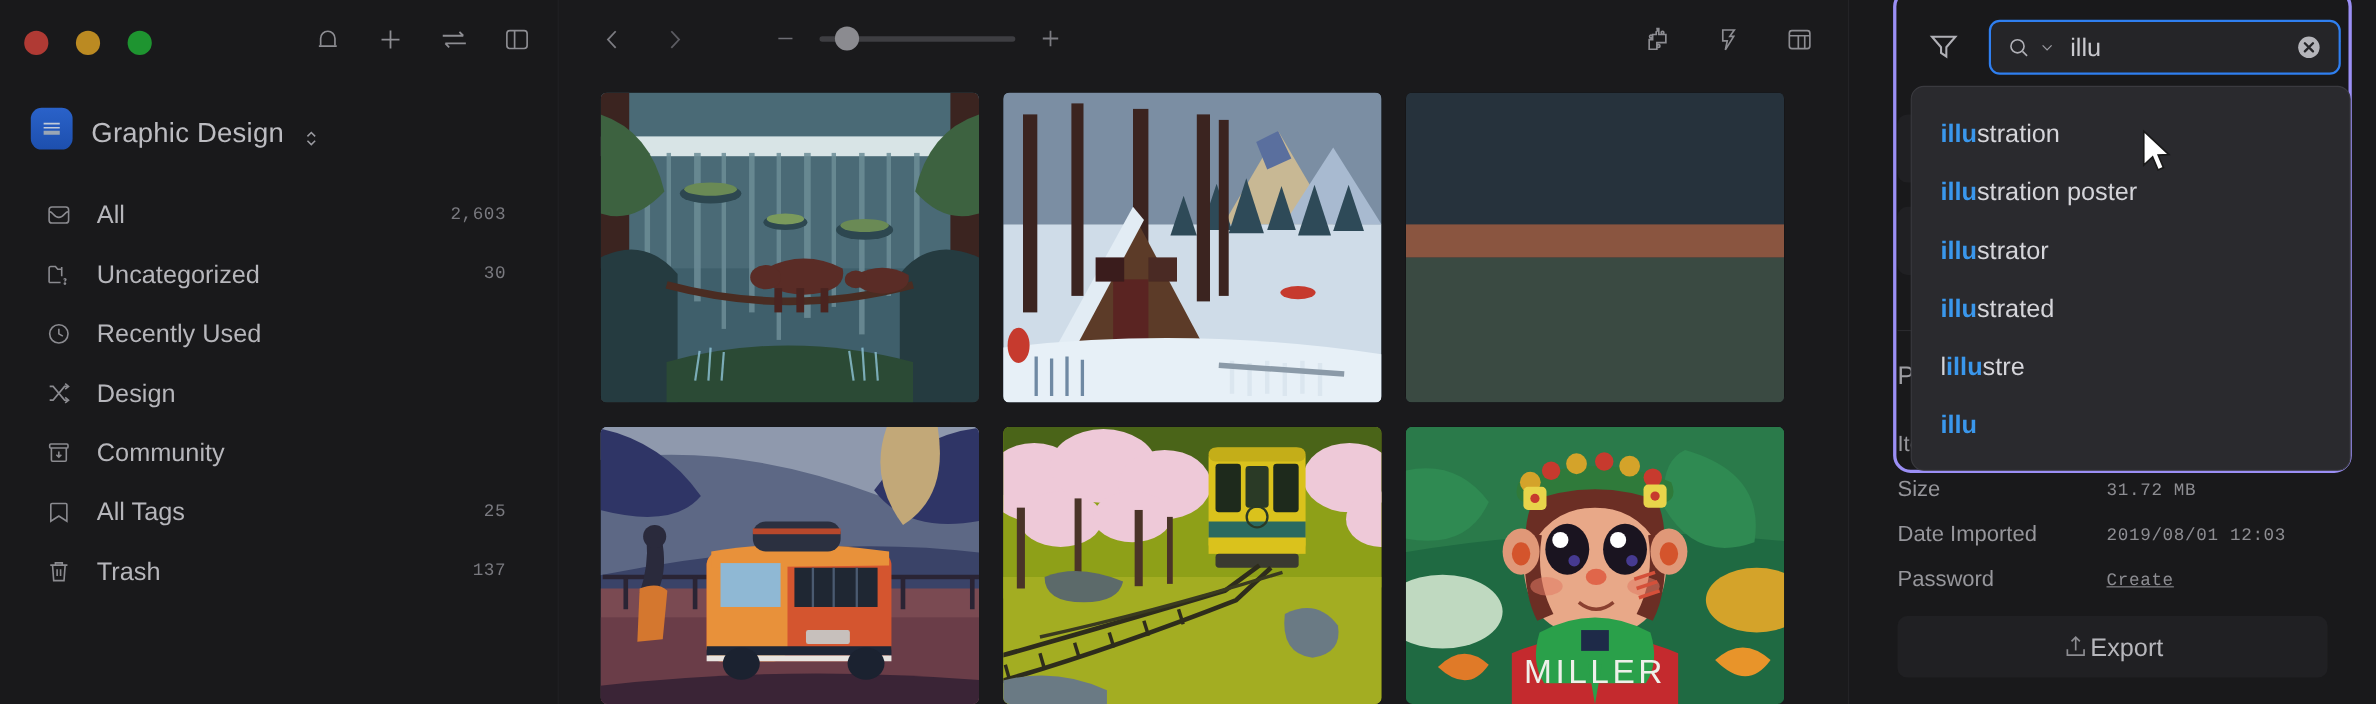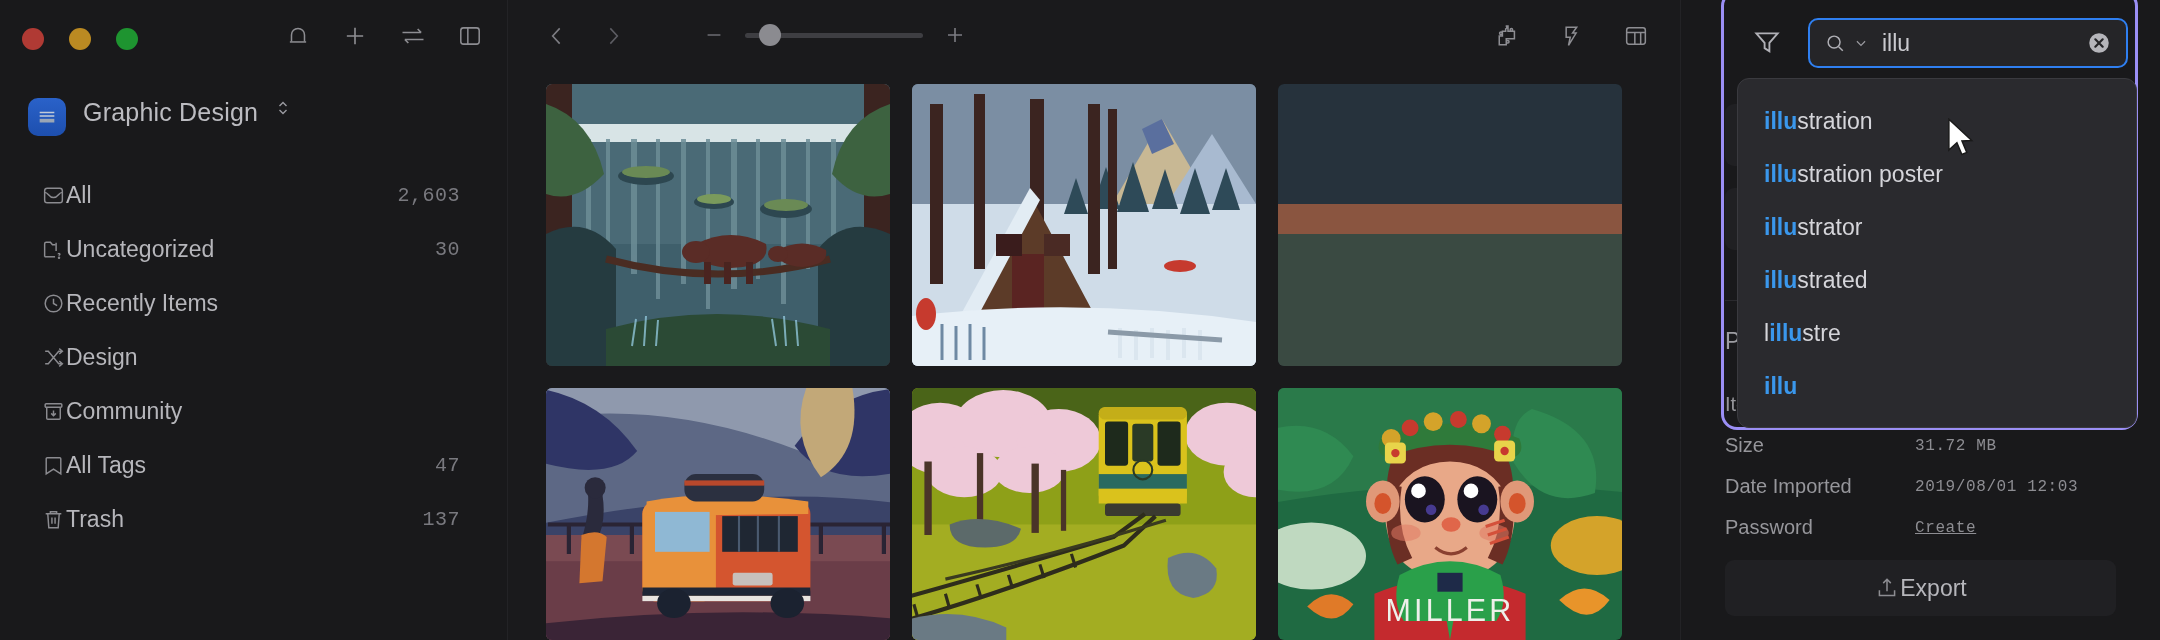--- a/index.html
+++ b/index.html
@@ -35,41 +35,41 @@
 
   .sb-tools {
     position: absolute; right: 24px; top: 22px;
     display: flex; gap: 30px; align-items: center;
   }
   .ico { color: #8d8d92; display: inline-flex; align-items: center; justify-content: center; }
   .ico svg { display: block; }
 
   .lib-header {
     position: absolute; left: 28px; top: 98px;
-    display: flex; align-items: flex-start; gap: 17px;
+    display: flex; align-items: flex-end; gap: 17px;
   }
   .lib-icon {
     width: 38px; height: 38px; border-radius: 10px;
     background: linear-gradient(180deg,#2a62c9 0%,#1d4fae 100%);
     display: flex; align-items: center; justify-content: center;
   }
   .lib-name {
     font-size: 25px; color: #bcbcc1; letter-spacing: .2px;
   }
   .lib-chev { color: #9a9aa0; }
 
   .nav { position: absolute; left: 0; top: 168px; width: 100%; }
   .nav-item {
     height: 54px; display: flex; align-items: center;
-    padding: 0 47px 0 40px; cursor: default; justify-content: space-between;
+    padding: 0 47px 0 40px; gap: 22px; cursor: default; justify-content: space-between;
   }
   .nav-item .ico { width: 26px; color: #8b8b90; }
   .nav-label { font-size: 23px; color: #b6b6bb; flex: 1; }
   .nav-count {
-    font-size: 20px; color: #79797f;
+    font-size: 16px; color: #79797f;
     font-family: "Liberation Mono", monospace; letter-spacing: .5px;
   }
 
   
   .main { flex: 1; position: relative; background: #1a1a1c; min-width: 0; }
   .toolbar {
     height: 72px; display: flex; align-items: center;
     padding: 0 26px; gap: 0; position: relative;
   }
   .tb-nav { display: flex; gap: 30px; align-items: center; margin-left: 10px; }
@@ -249,21 +249,21 @@
       </div>
 
 
       <div class="nav-item">
         <span class="ico">
           <svg width="25" height="25" viewBox="0 0 24 24" fill="none" stroke="currentColor" stroke-width="1.4">
             <circle cx="12" cy="12" r="8"></circle>
               <path d="M12 7.5V12l3.5 2"></path>
           </svg>
         </span>
-        <span class="nav-label">Recently Items</span>
+        <span class="nav-label">Recently Used</span>
         <span class="nav-count"></span>
       </div>
 
       <div class="nav-item">
         <span class="ico">
           <svg width="25" height="25" viewBox="0 0 24 24" fill="none" stroke="currentColor" stroke-width="1.4">
             <path d="M4 6h3l10 12h3M4 18h3l10-12h3"></path>
               <path d="M17.5 3.5 20.5 6l-3 2.5M17.5 15.5 20.5 18l-3 2.5"></path>
           </svg>
         </span>
@@ -283,21 +283,21 @@
         <span class="nav-count"></span>
       </div>
 
       <div class="nav-item">
         <span class="ico">
           <svg width="25" height="25" viewBox="0 0 24 24" fill="none" stroke="currentColor" stroke-width="1.4">
             <path d="M6 4.5h12a1 1 0 0 1 1 1V20l-7-4.5L5 20V5.5a1 1 0 0 1 1-1z"></path>
           </svg>
         </span>
         <span class="nav-label">All Tags</span>
-        <span class="nav-count">47</span>
+        <span class="nav-count">25</span>
       </div>
 
       <div class="nav-item">
         <span class="ico">
           <svg width="25" height="25" viewBox="0 0 24 24" fill="none" stroke="currentColor" stroke-width="1.4">
             <path d="M4.5 6.5h15M9 6.5V4.5h6v2"></path>
               <path d="M6.5 6.5 7.5 20h9l1-13.5"></path>
               <path d="M10.5 10v6M13.5 10v6"></path>
           </svg>
         </span>

